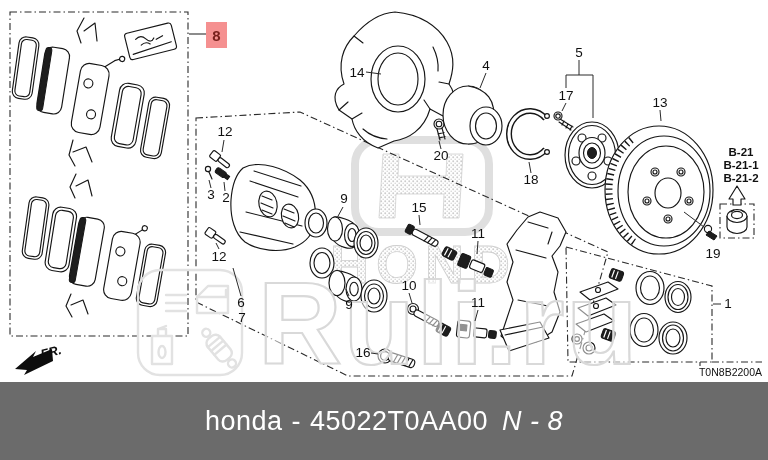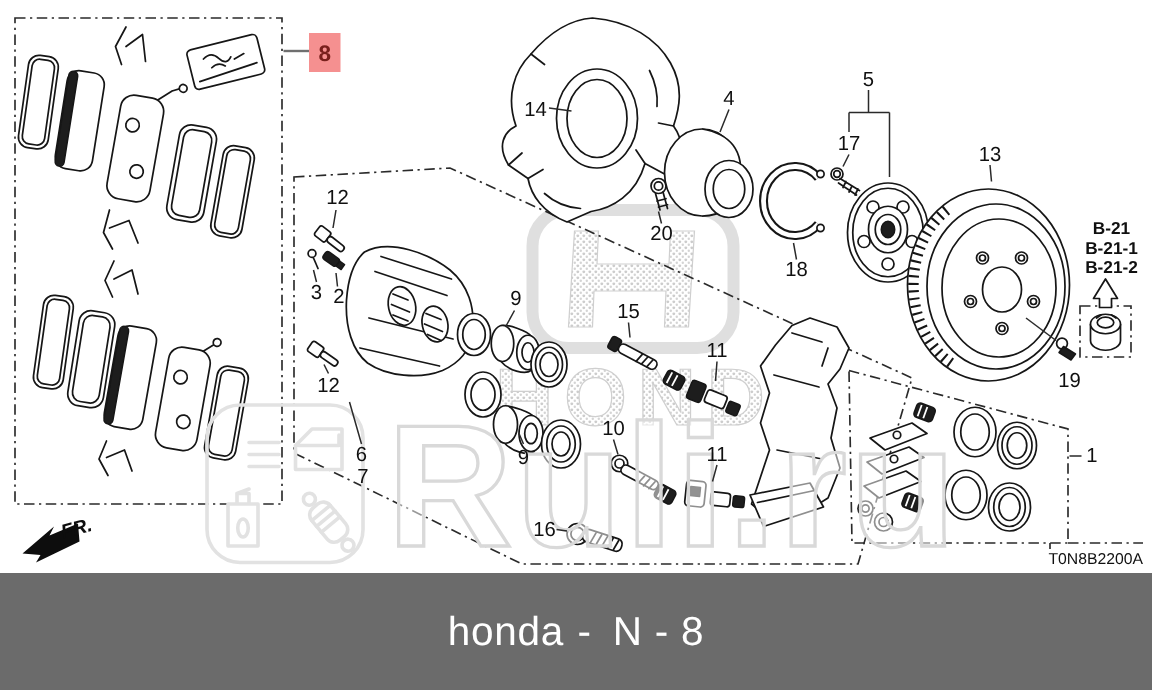--- a/index.html
+++ b/index.html
@@ -19,21 +19,21 @@
   .wm-site{font:bold 116px "Liberation Sans",sans-serif;fill:rgba(255,255,255,0.52);
     stroke:#d9d9d9;stroke-width:2.2;letter-spacing:2px;}
   .wm-brand{font:bold 54px "Liberation Sans",sans-serif;letter-spacing:7px;
     stroke:#cfcfcf;stroke-width:0.8;}
   .wm-icon{stroke:#e2e2e2;stroke-width:2.4;fill:none;stroke-linejoin:round;stroke-linecap:round;}
   .hl-badge-text{font:bold 15px "Liberation Sans",sans-serif;fill:#79201c;text-anchor:middle;}
   #footer-bar{position:absolute;left:0;top:382px;width:768px;height:78px;background:#6b6b6b;
     display:flex;align-items:center;justify-content:center;color:#fff;
     font-size:27px;letter-spacing:0.5px;transform:none;}
   #footer-bar .grp{display:flex;gap:9px;margin-right:14px;}
-  #footer-bar .ref{}
+  #footer-bar .ref{font-style:italic;}
 </style>
 </head>
 <body>
 
 <div id="stage">
 <svg id="diagram" width="768" height="382" viewBox="0 0 768 382">
   <defs>
     <pattern id="dotpat" width="4" height="4" patternUnits="userSpaceOnUse">
       <rect width="4" height="4" fill="#ffffff"></rect>
       <circle cx="1.2" cy="1.2" r="0.95" fill="#cccccc"></circle>
@@ -398,16 +398,17 @@
     <path d="M189,34 L206,34" stroke="#6f6f6f" stroke-width="1.6" fill="none"></path>
     <rect x="206" y="22" width="21" height="26" fill="#f59090"></rect>
     <text class="hl-badge-text" x="216.5" y="40.5">8</text>
   </g>
 </svg>
 
 <div id="footer-bar">
   <span class="grp">
     <span>honda</span>
     <span>-</span>
+    <span>45022T0AA00</span>
   </span>
   <span class="ref">N - 8</span>
 </div>
 </div>
 
 </body></html>

